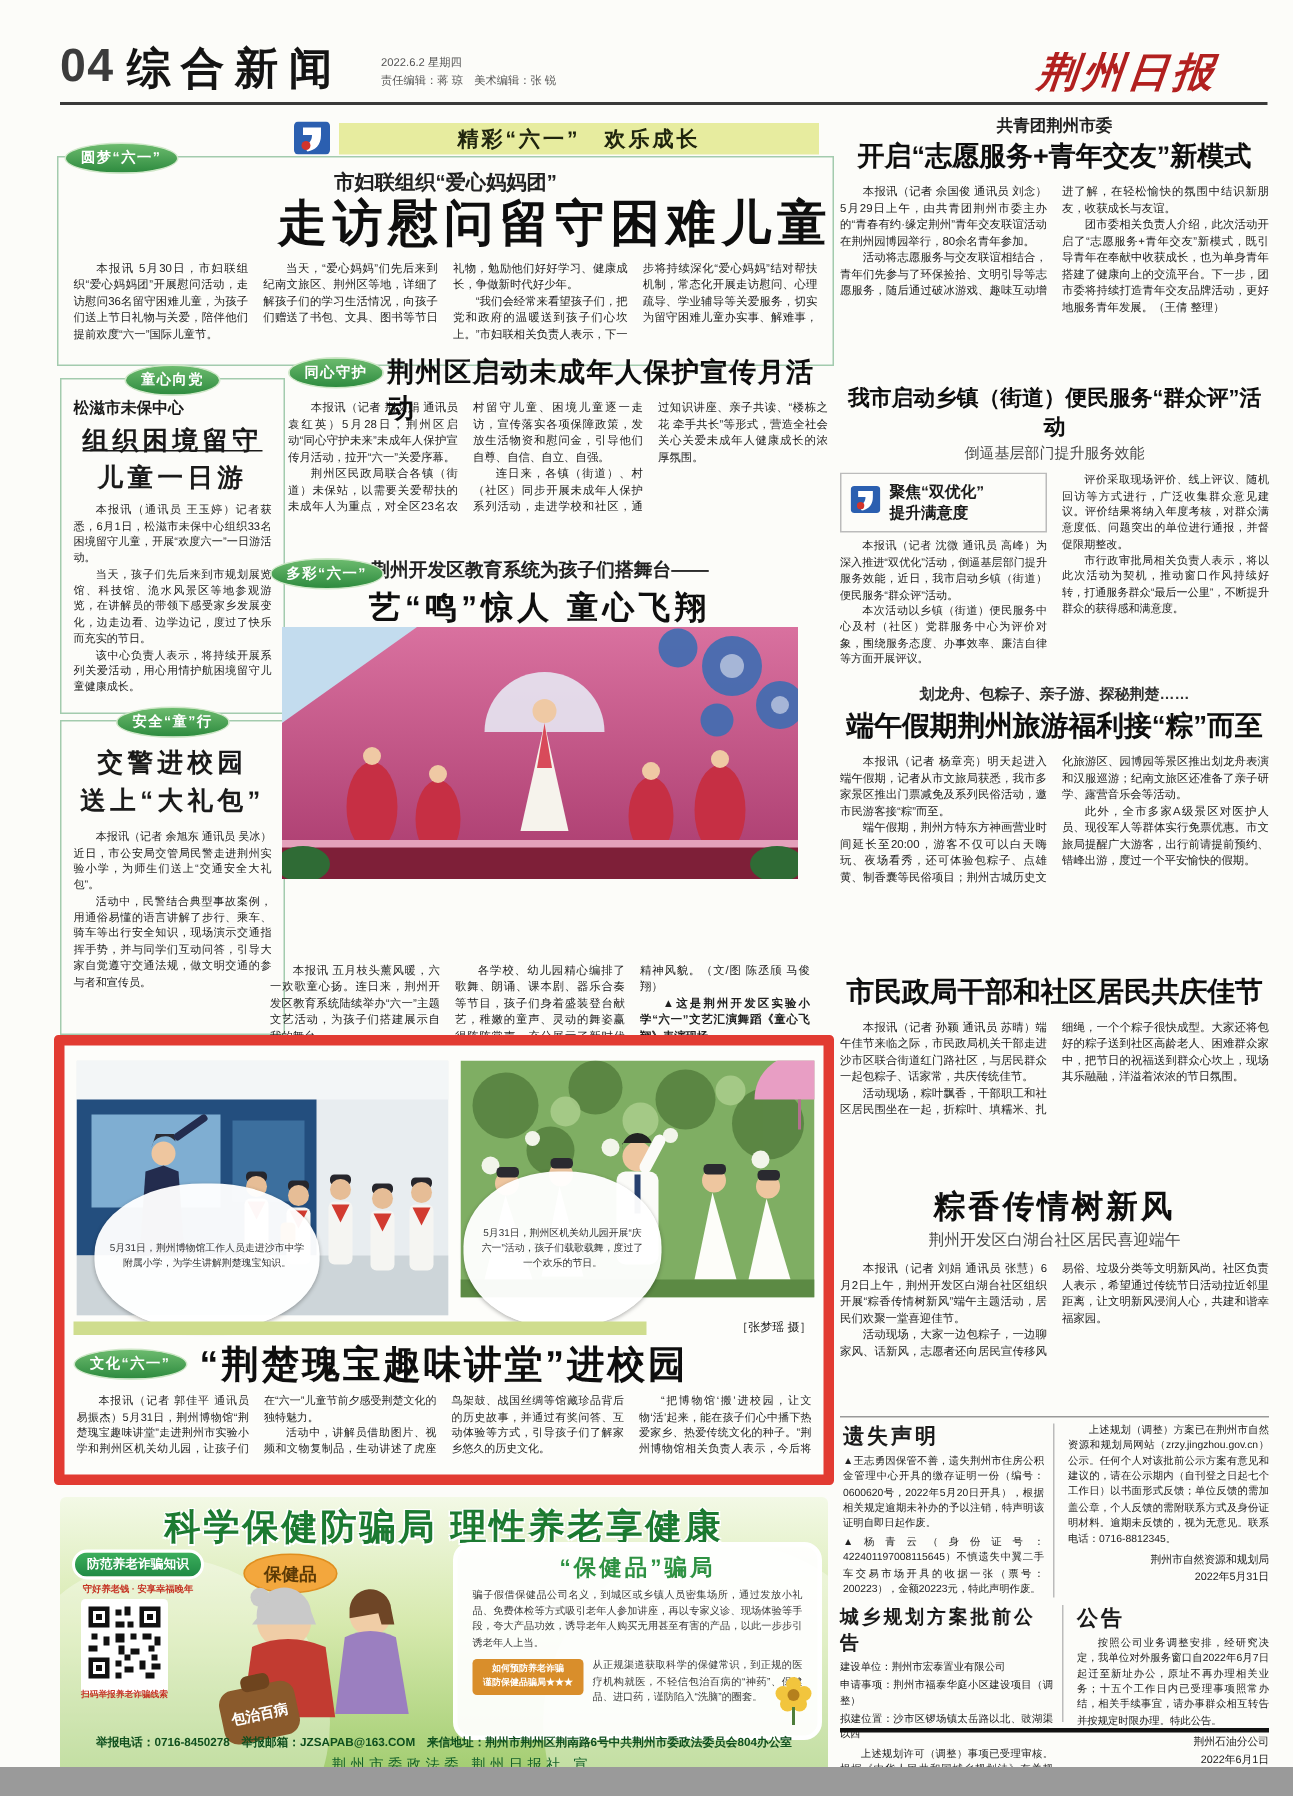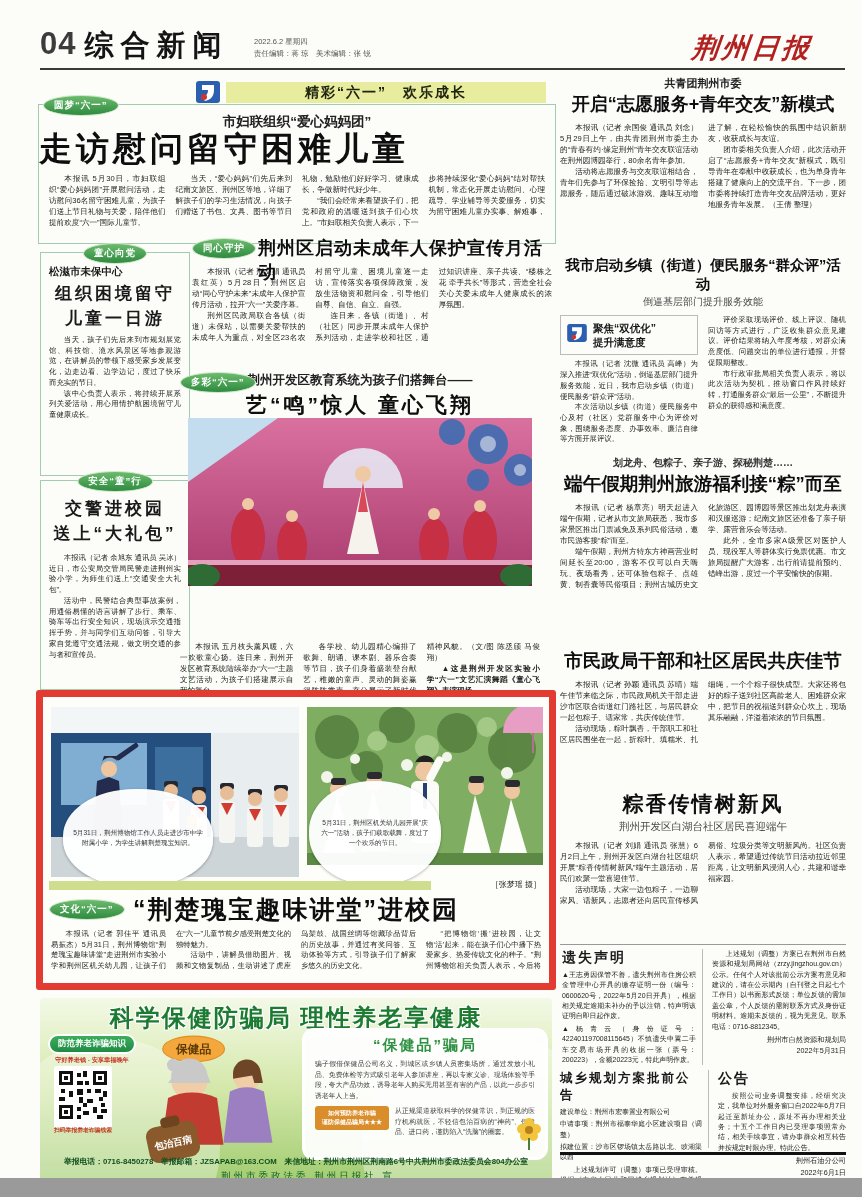--- a/index.html
+++ b/index.html
@@ -12,21 +12,21 @@
   .masthead{font-family:"Liberation Serif",serif;font-style:italic;font-weight:900;
             font-size:27px;color:#b2201f;letter-spacing:3px;transform:skewX(-6deg);}
   .banner{background:#e7ec9f;color:#20250e;font-weight:900;font-size:14px;text-align:center;
           height:21px;line-height:21px;letter-spacing:2px;}
   .tag{display:inline-block;background:linear-gradient(180deg,#6cbb6e,#2e8b3f);color:#fff;
        border:1px solid #cfe7c8;border-radius:50%;font-size:9.5px;font-weight:bold;
        padding:3px 10px;letter-spacing:1px;white-space:nowrap;}
   .gbox{border:1px solid #a3cbae;}
   .kicker{text-align:center;font-weight:bold;color:#222;}
   .headline{font-weight:900;color:#0e0e0e;}
-  .main-hl{font-size:33px;text-align:left;letter-spacing:4px;line-height:1.1;}
+  .main-hl{font-size:33px;text-align:right;letter-spacing:4px;line-height:1.1;}
   .sub-hl{font-size:17px;font-weight:900;text-align:center;letter-spacing:3px;line-height:1.45;}
   .body-text{font-size:7.6px;line-height:1.45;text-align:justify;color:#222;}
   .body-text p{margin:0;text-indent:2em;}
   .body-text p.cap{font-weight:bold;}
   .cols-2{column-count:2;column-gap:10px;}
   .cols-3{column-count:3;column-gap:10px;}
   .cols-4{column-count:4;column-gap:10px;}
   .bubble{position:absolute;background:rgba(255,255,255,.96);border-radius:48%;
           display:flex;align-items:center;justify-content:center;text-align:center;
           font-size:6.6px;line-height:1.55;color:#333;padding:11px 10px;
@@ -85,23 +85,24 @@
     <div class="body-text cols-4 abs" style="left:10px;top:68px;width:496px;height:64px;overflow:hidden;">
       <p>本报讯 5月30日，市妇联组织“爱心妈妈团”开展慰问活动，走访慰问36名留守困难儿童，为孩子们送上节日礼物与关爱，陪伴他们提前欢度“六一”国际儿童节。</p>
       <p>当天，“爱心妈妈”们先后来到纪南文旅区、荆州区等地，详细了解孩子们的学习生活情况，向孩子们赠送了书包、文具、图书等节日礼物，勉励他们好好学习、健康成长，争做新时代好少年。</p>
       <p>“我们会经常来看望孩子们，把党和政府的温暖送到孩子们心坎上。”市妇联相关负责人表示，下一步将持续深化“爱心妈妈”结对帮扶机制，常态化开展走访慰问、心理疏导、学业辅导等关爱服务，切实为留守困难儿童办实事、解难事，让孩子们感受到社会大家庭的温暖。（李菲 郭佳平）</p>
     </div>
   </div>
 
   <div class="abs gbox" style="left:40px;top:252px;width:148px;height:222px;">
     <span class="tag abs" style="left:50%;transform:translateX(-50%);top:-10px;">童心向党</span>
     <div style="margin:12px 8px 0;font-size:10.5px;font-weight:bold;">松滋市未保中心</div>
-    <div class="sub-hl" style="margin-top:3px;">组织困境留守</div>
+    <div class="sub-hl" style="margin-top:3px;text-decoration:underline;">组织困境留守</div>
     <div class="sub-hl">儿童一日游</div>
     <div class="body-text abs" style="left:8px;top:82px;width:132px;height:132px;overflow:hidden;font-size:7.4px;">
+      <p>本报讯（通讯员 王玉婷）记者获悉，6月1日，松滋市未保中心组织33名困境留守儿童，开展“欢度六一”一日游活动。</p>
       <p>当天，孩子们先后来到市规划展览馆、科技馆、洈水风景区等地参观游览，在讲解员的带领下感受家乡发展变化，边走边看、边学边记，度过了快乐而充实的节日。</p>
       <p>该中心负责人表示，将持续开展系列关爱活动，用心用情护航困境留守儿童健康成长。</p>
     </div>
   </div>
 
   <div class="abs gbox" style="left:40px;top:480px;width:148px;height:208px;">
     <span class="tag abs" style="left:50%;transform:translateX(-50%);top:-10px;">安全“童”行</span>
     <div class="sub-hl" style="margin-top:16px;">交警进校园</div>
     <div class="sub-hl">送上“大礼包”</div>
     <div class="body-text abs" style="left:8px;top:72px;width:132px;height:128px;overflow:hidden;font-size:7.4px;">

